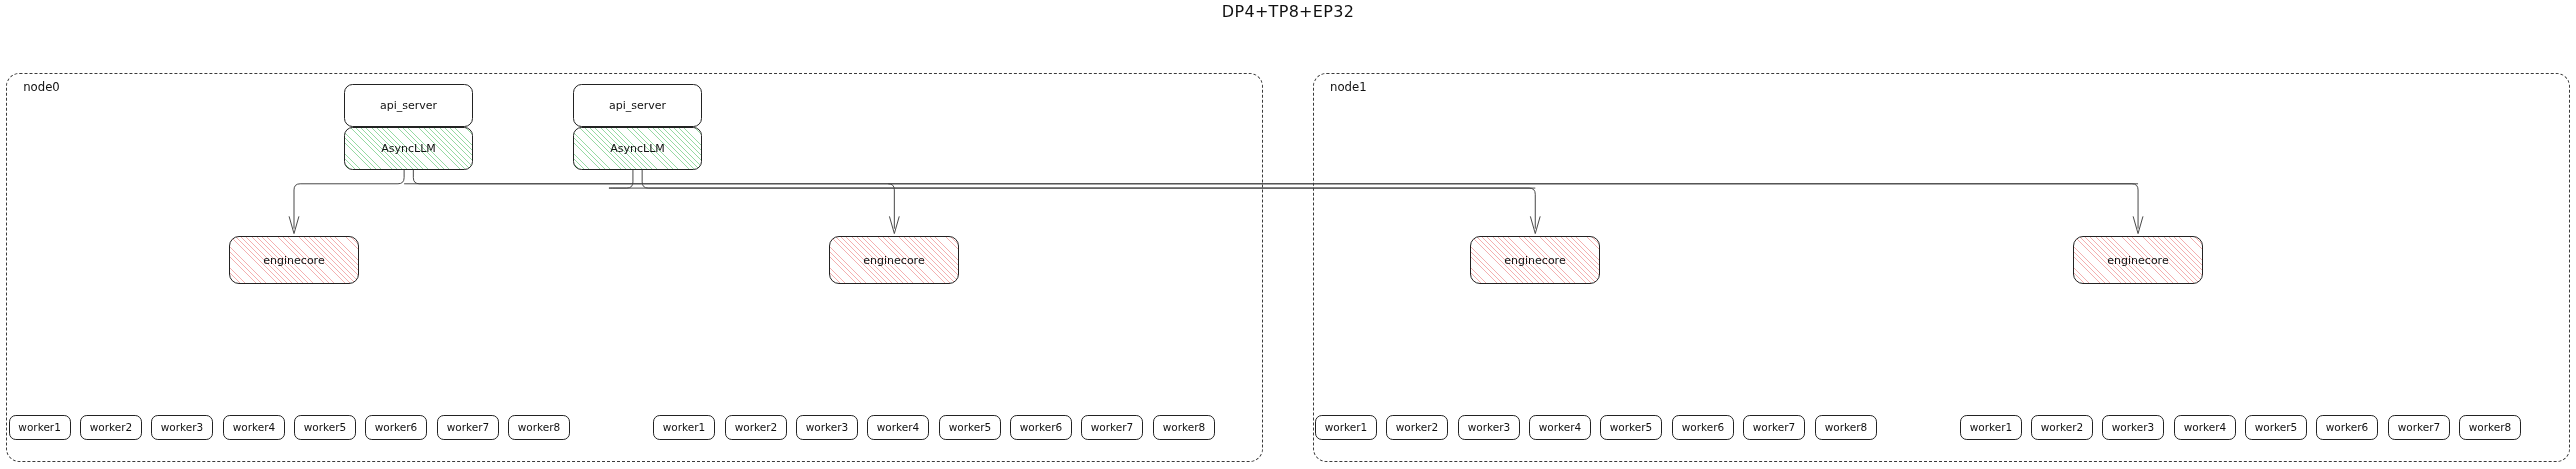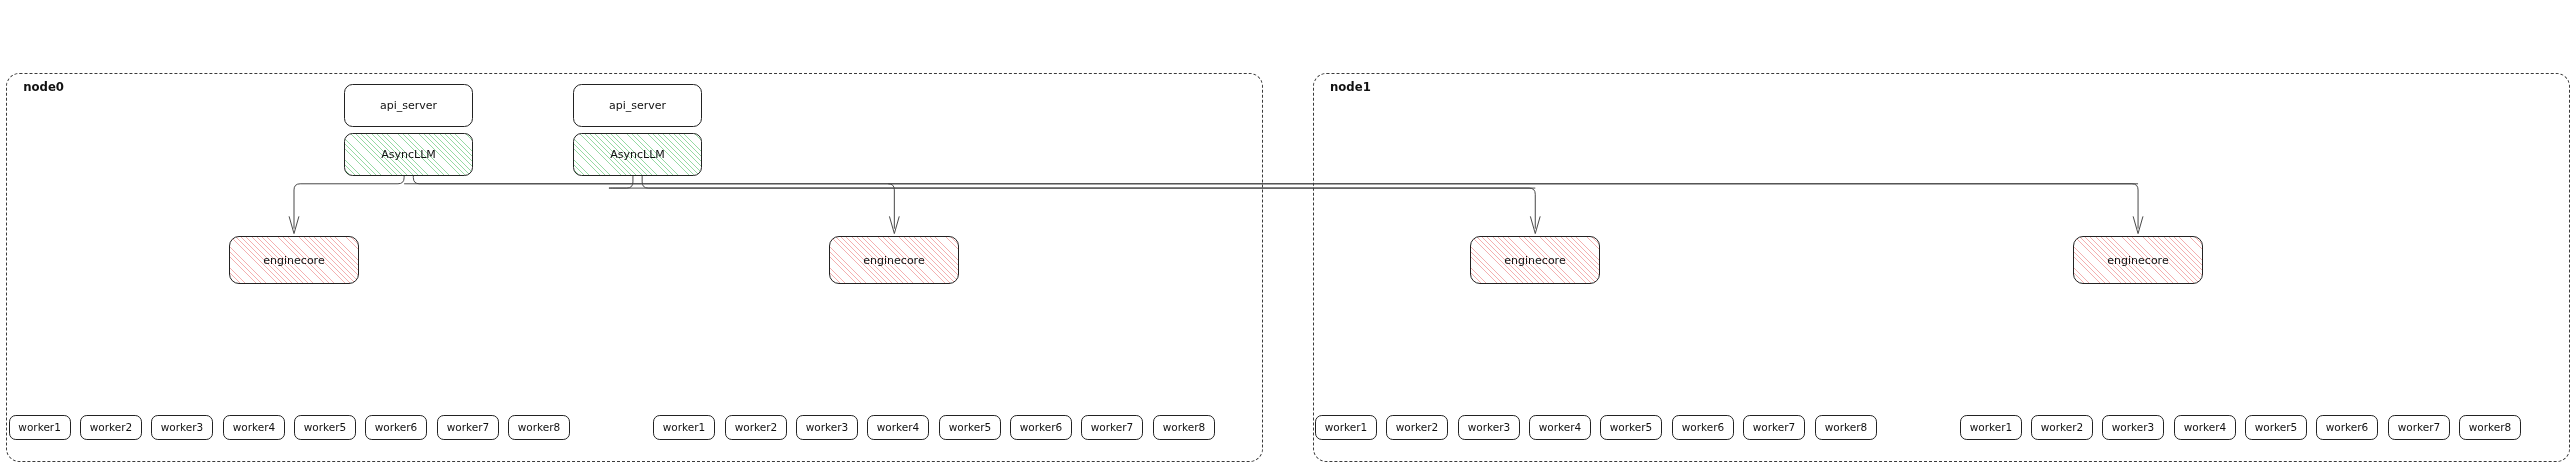--- a/index.html
+++ b/index.html
@@ -33,21 +33,20 @@
     white-space: nowrap;
   }
 
   
   .node-box {
     position: absolute;
     border: 1.2px dashed #3b3b3b;
     border-radius: 13.5px;
     background: transparent;
     box-sizing: border-box;
-    font-weight: bold;
   }
   .node-label {
     position: absolute;
     top: 7.4px;
     left: 16px;
     font-size: 11.7px;
     line-height: 13.5px;
     color: #111111;
     white-space: nowrap;
   }
@@ -77,21 +76,20 @@
   .async-box {
     border-radius: 8.6px;
     background-color: #ffffff;
     background-image: repeating-linear-gradient(
       45deg,
       #ffffff 0px,
       #ffffff 3.1px,
       #96d9a3 3.1px,
       #96d9a3 3.7px
     );
-    margin-top: 6px;
   }
 
   
   .engine-box {
     border-radius: 10px;
     background-color: #ffffff;
     background-image: repeating-linear-gradient(
       45deg,
       #ffffff 0px,
       #ffffff 3.1px,
@@ -125,20 +123,21 @@
     fill: none;
     stroke: #444444;
     stroke-width: 1.6;
   }
 </style>
 </head>
 <body>
 
 <div id="stage">
 
+  <div class="diagram-title">DP4+TP8+EP32</div>
 
   <svg id="edges" viewBox="0 0 4188 763" preserveAspectRatio="none">
 
     <path class="edge-path" d="M 657,276 L 657,289 Q 657,299 647,299 L 488,299 Q 478,299 478,309 L 478,372"></path>
     <path class="edge-head" d="M 470,352 L 478,380 L 486,352"></path>
 
     <path class="edge-path" d="M 672,276 L 672,289 Q 672,299 682,299 L 3466,299 Q 3476,299 3476,309 L 3476,372"></path>
     <path class="edge-head" d="M 3468,352 L 3476,380 L 3484,352"></path>
 
     <path class="edge-path" d="M 1029,276 L 1029,296 Q 1029,306 1019,306 L 1000,306 Q 990,306 990,306 L 990,306"></path>

